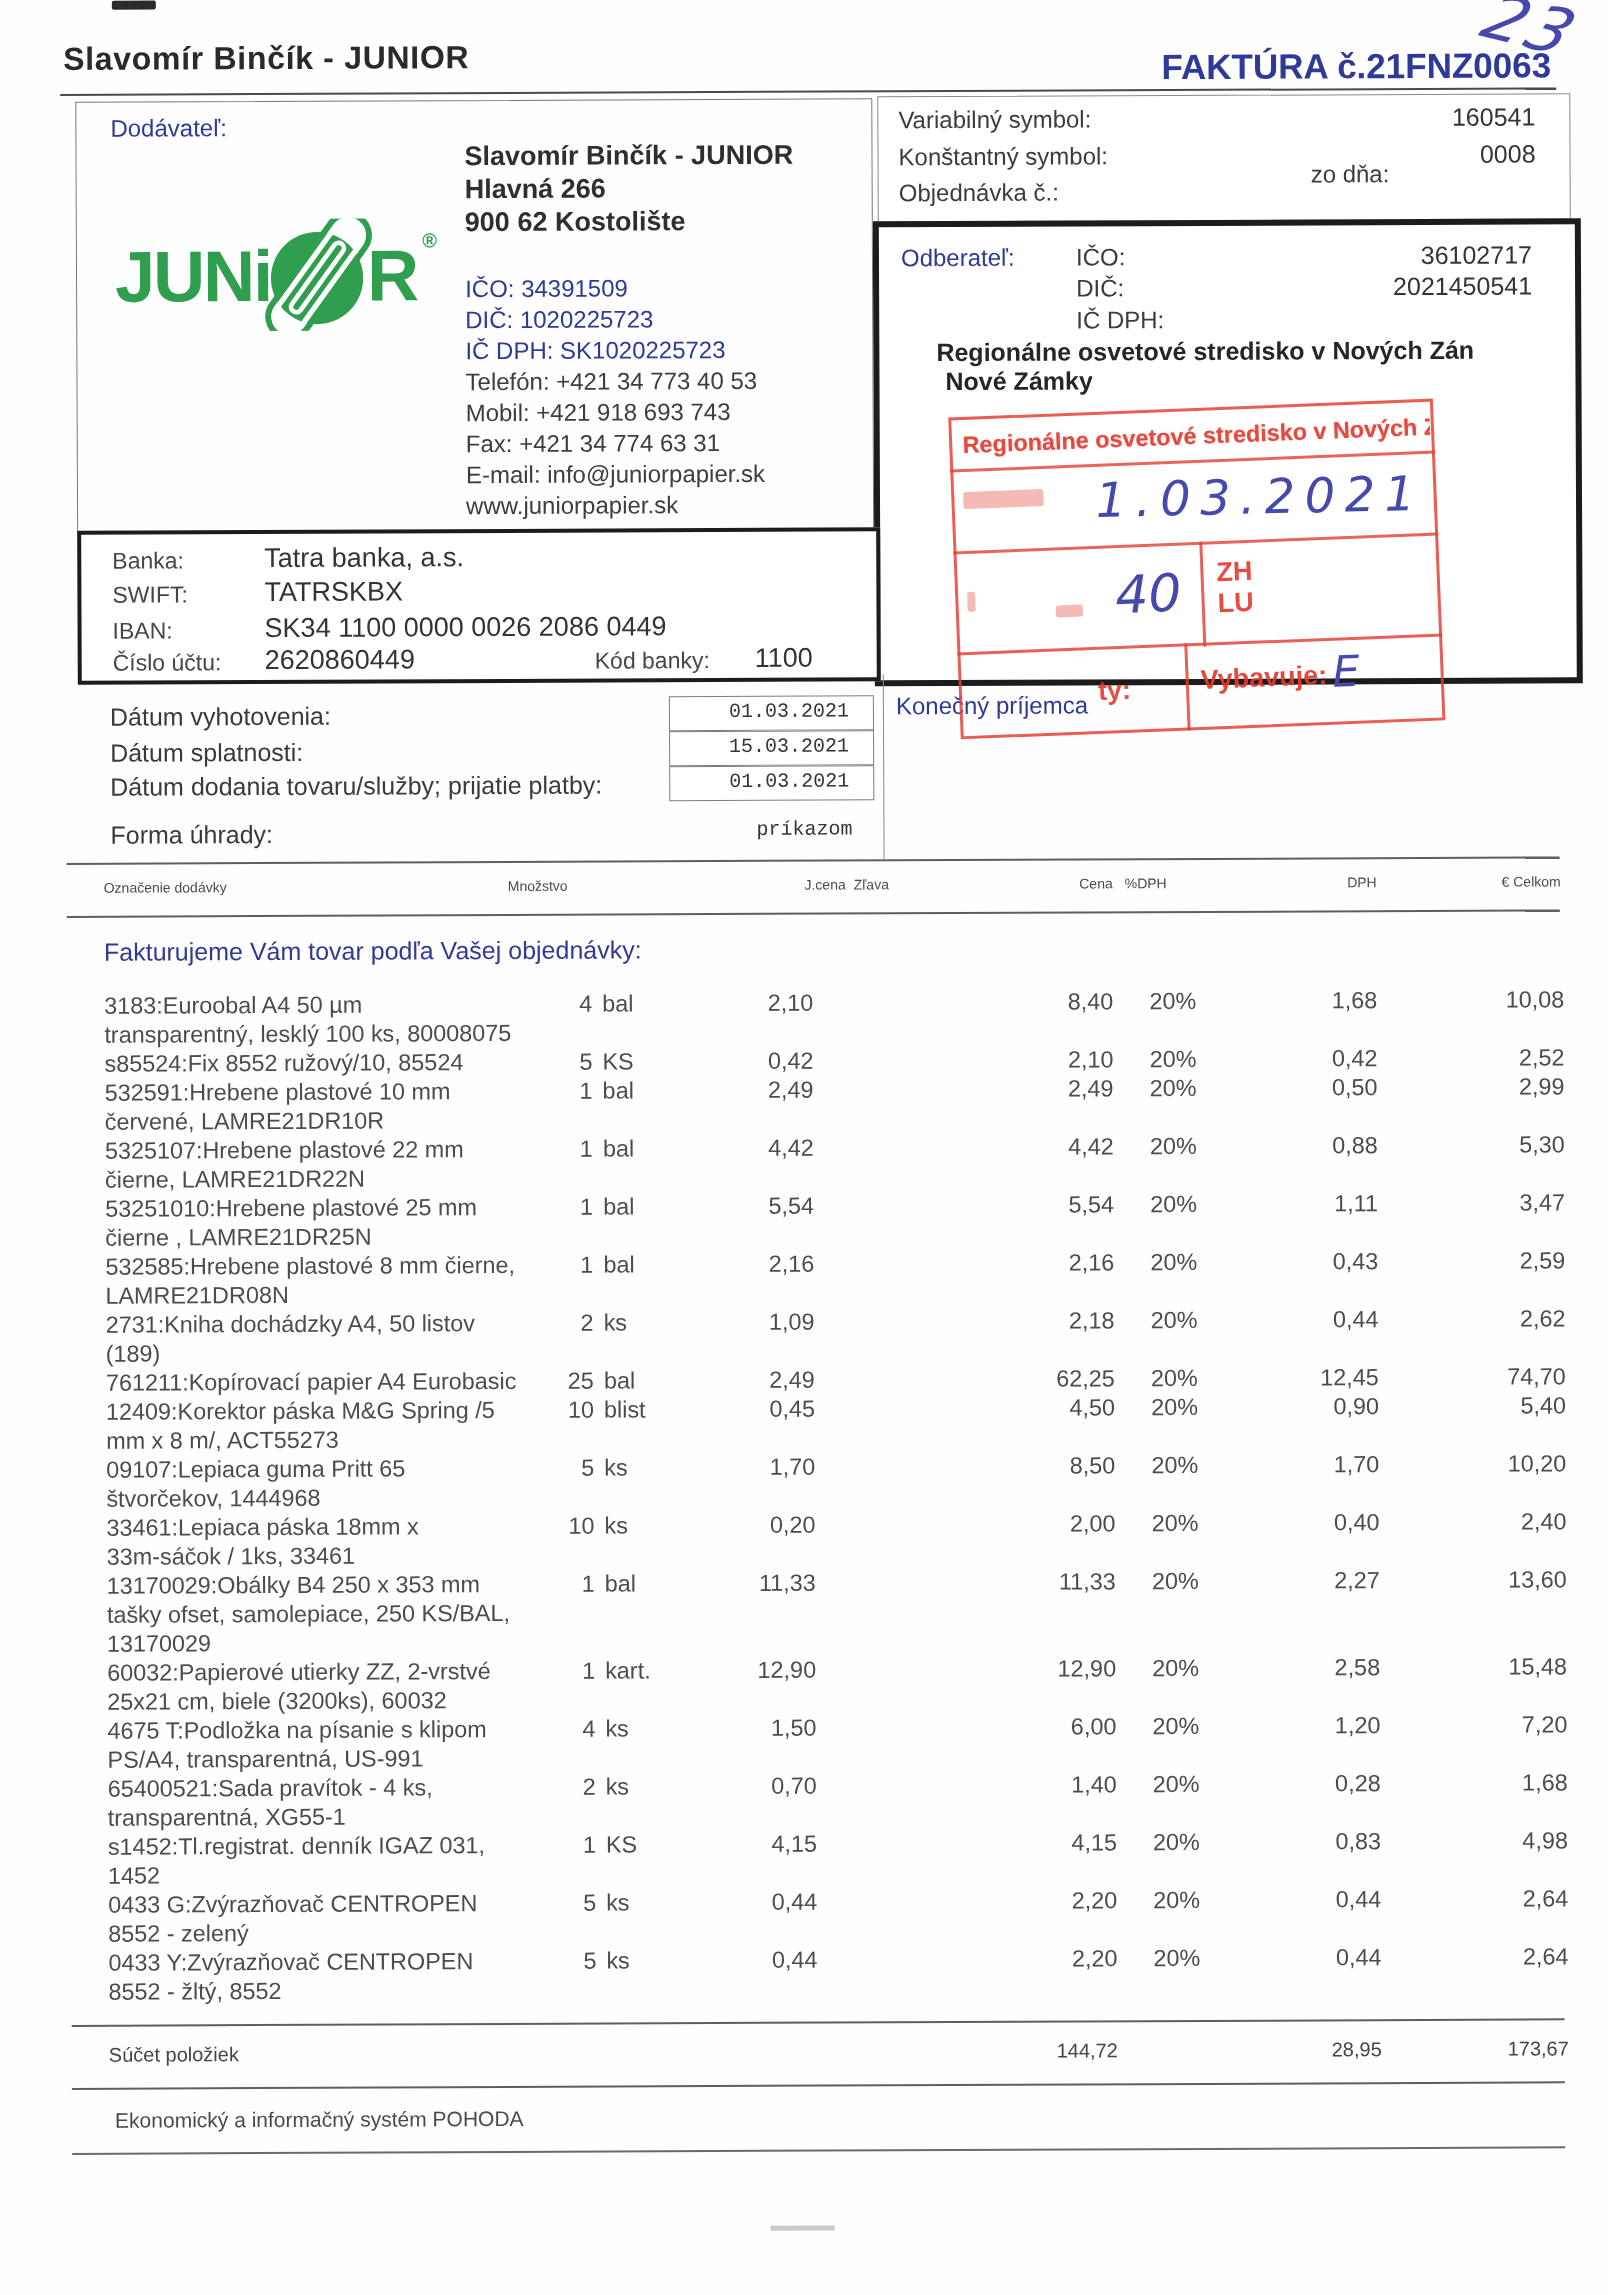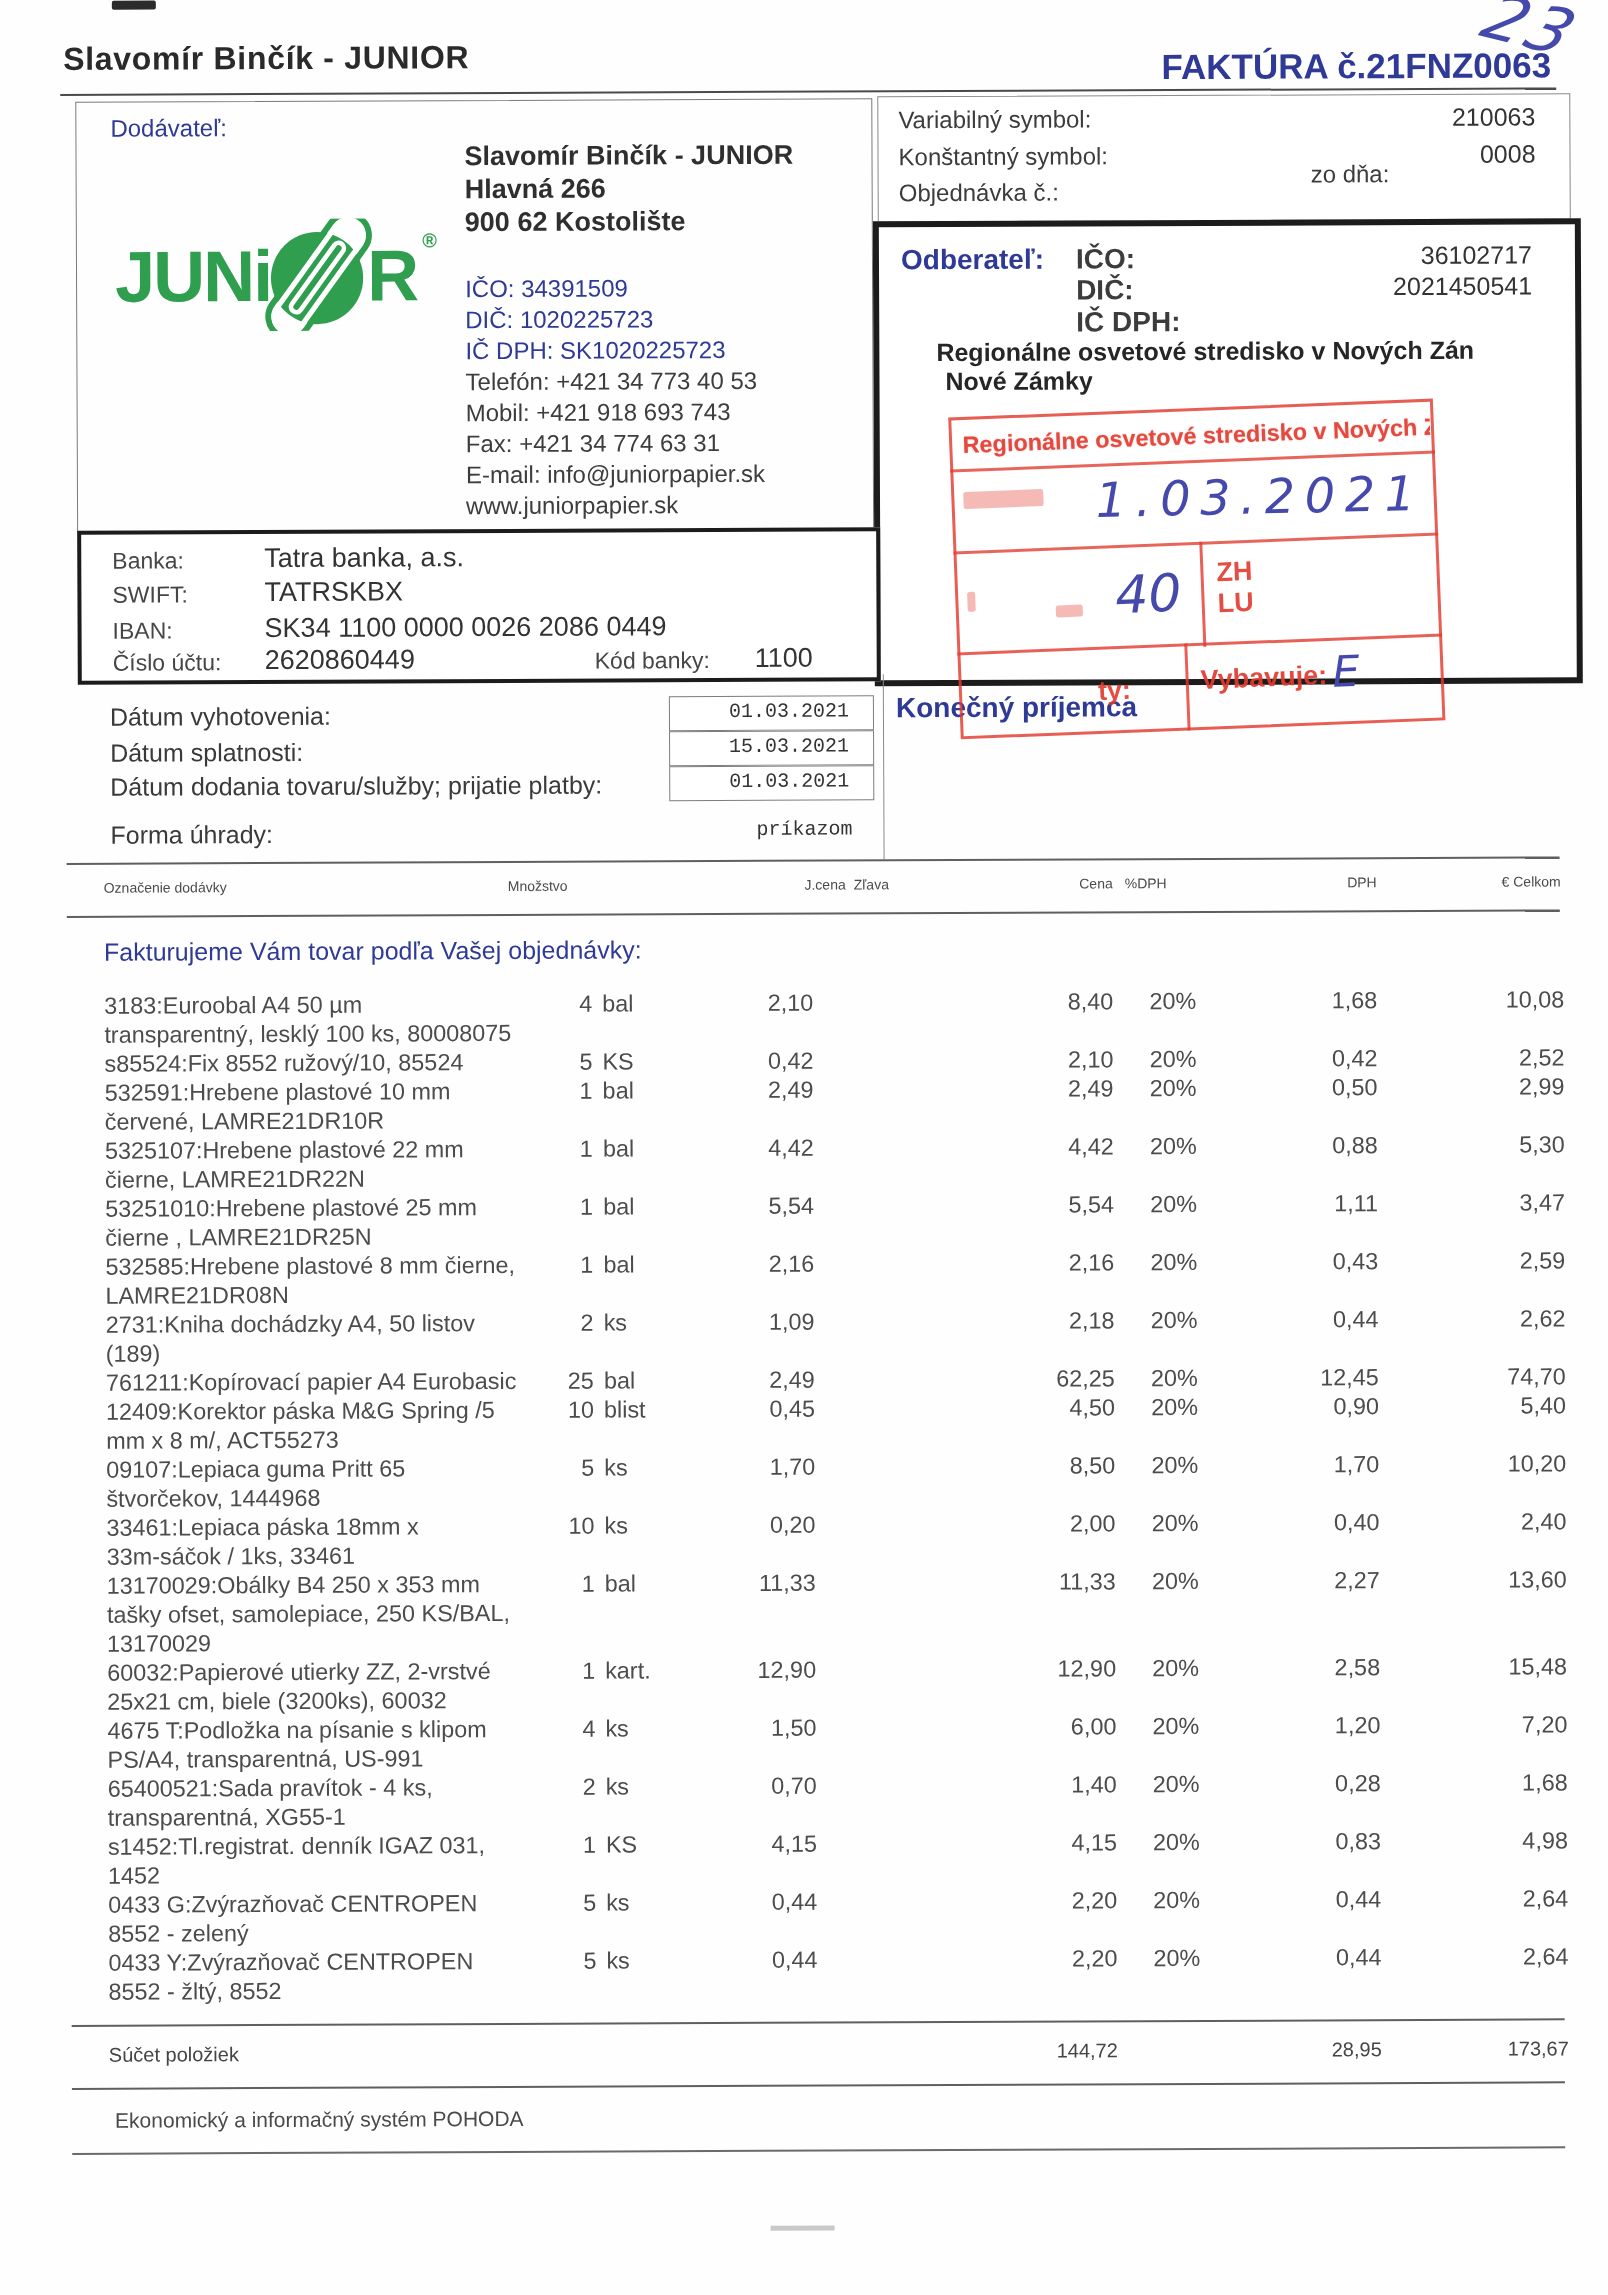--- a/index.html
+++ b/index.html
@@ -16,21 +16,21 @@
   .header-rule{left:60px;top:94px;width:1496px;height:2px;background:#4a4a4a;}
   .hand{font-family:"DejaVu Sans",sans-serif;color:#4649ac;font-style:italic;}
   .corner-note{left:1486px;top:-5.3px;font-size:64px;transform:rotate(14deg) skewX(-12deg);letter-spacing:4px;}
 
   
   .supplier-box{left:75px;top:102px;width:795px;height:431px;border:1.3px solid #7a7a7a;}
   .symbols-box{left:877px;top:100px;width:691px;height:124px;border:1.3px solid #8a8a8a;background:#fff;}
   .customer-box{left:872px;top:225px;width:696px;height:453px;border:6px solid #1c1c1c;background:#fff;}
   .bank-box{left:75px;top:531px;width:795px;height:146px;border:4.7px solid #1c1c1c;background:#fff;}
 
-  .lbl36{font-size:28px;font-weight:bold;}
+  .lbl36{font-size:24px;}
 
   
   .dodavatel{left:110px;top:115px;font-size:24px;}
   .sup-name{left:464px;top:142px;font-size:27px;font-weight:bold;color:#2f2f2f;line-height:33px;white-space:pre-line;}
   .sup-details{left:464px;top:275px;font-size:24px;line-height:31px;}
   .sup-details div{height:31px;}
 
   
   .logo{left:114px;top:220px;display:flex;align-items:center;}
   .logo-txt{font-size:72px;font-weight:800;color:#2f9e4e;letter-spacing:-2px;font-family:"Liberation Sans",sans-serif;}
@@ -145,21 +145,21 @@
     <div class="navy">IČ DPH: SK1020225723</div>
     <div>Telefón: +421 34 773 40 53</div>
     <div>Mobil: +421 918 693 743</div>
     <div>Fax: +421 34 774 63 31</div>
     <div>E-mail: info@juniorpapier.sk</div>
     <div>www.juniorpapier.sk</div>
   </div>
 
   <div class="abs symbols-box"></div>
   <div class="abs sym-row-lbl" style="left:898px;top:110px;">Variabilný symbol:</div>
-  <div class="abs sym-val right" style="left:1336px;top:109px;width:199px;">210063</div>
+  <div class="abs sym-val right" style="left:1336px;top:109px;width:199px;">160541</div>
   <div class="abs sym-row-lbl" style="left:898px;top:147px;">Konštantný symbol:</div>
   <div class="abs sym-val right" style="left:1336px;top:146px;width:199px;">0008</div>
   <div class="abs sym-row-lbl" style="left:898px;top:183px;">Objednávka č.:</div>
   <div class="abs sym-row-lbl" style="left:1310px;top:166px;">zo dňa:</div>
 
   <div class="abs customer-box"></div>
   <div class="abs lbl36 navy" style="left:900px;top:248px;">Odberateľ:</div>
   <div class="abs lbl36" style="left:1075px;top:248px;color:#3c3c3c;">IČO:</div>
   <div class="abs sym-val right" style="left:1336px;top:247px;width:195px;">36102717</div>
   <div class="abs lbl36" style="left:1075px;top:279px;color:#3c3c3c;">DIČ:</div>

